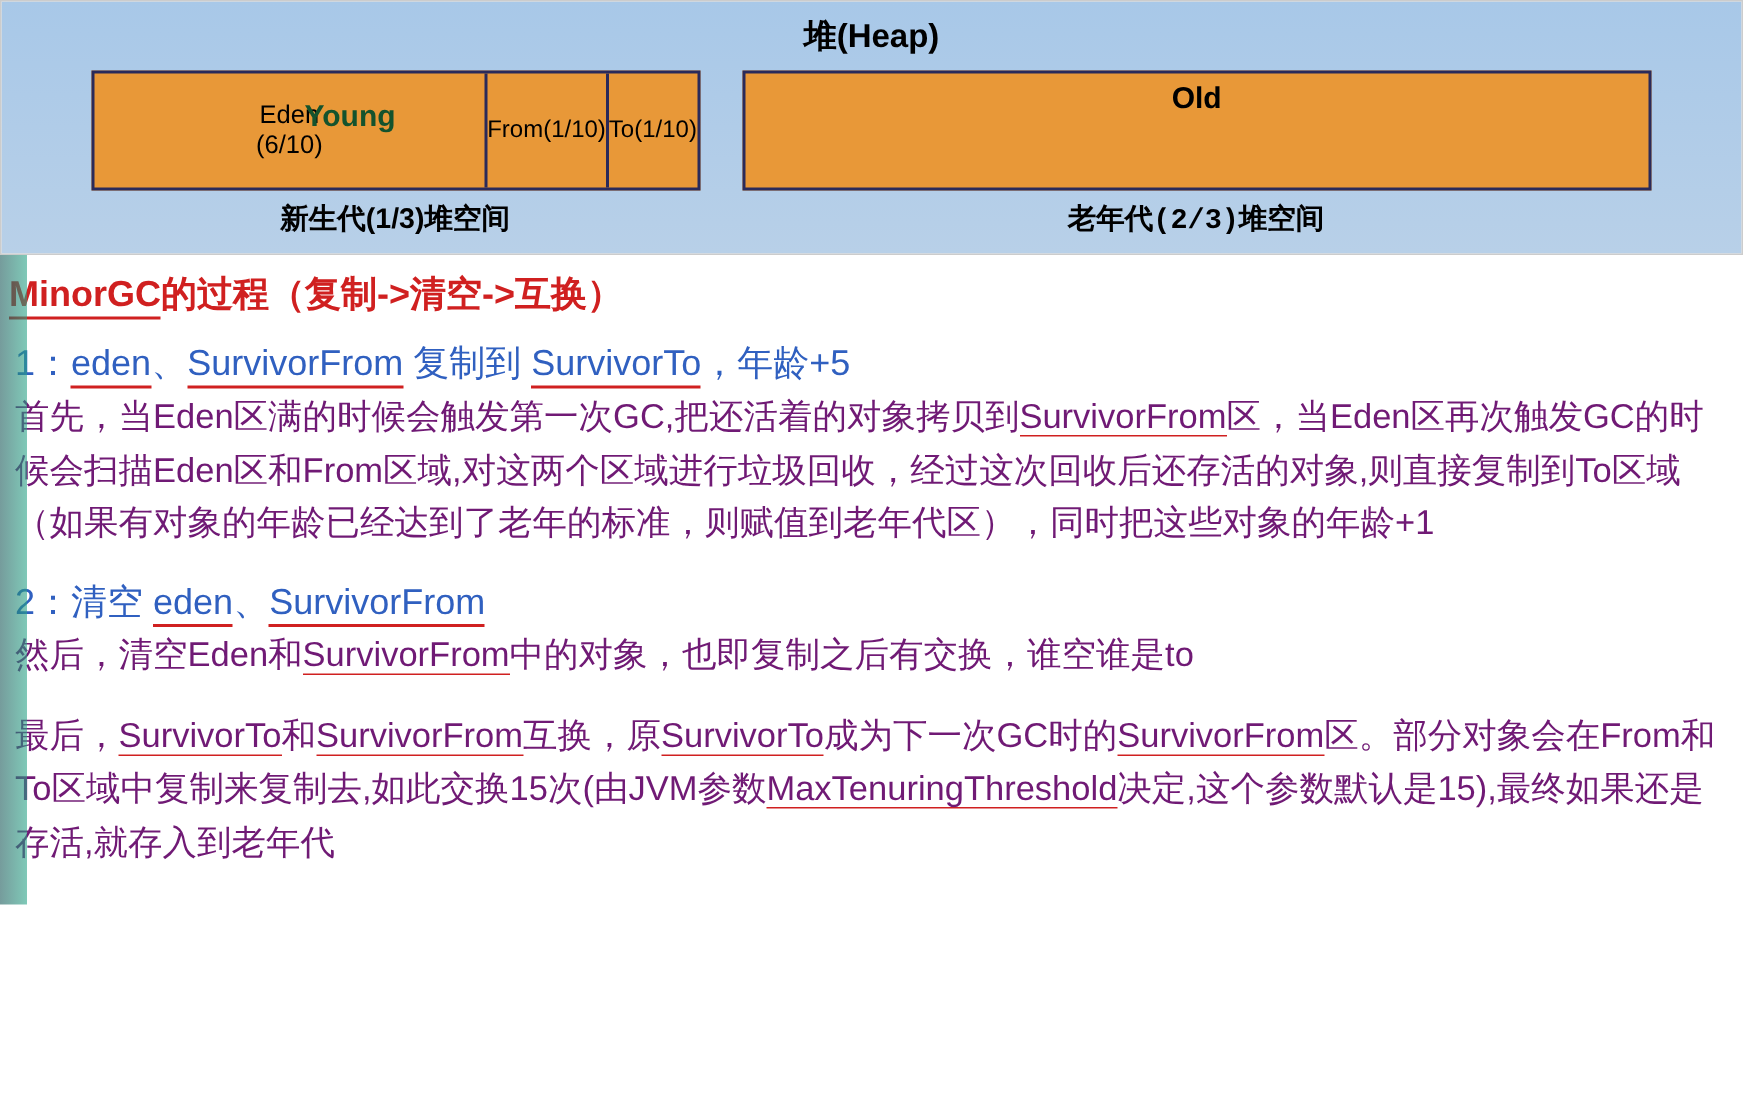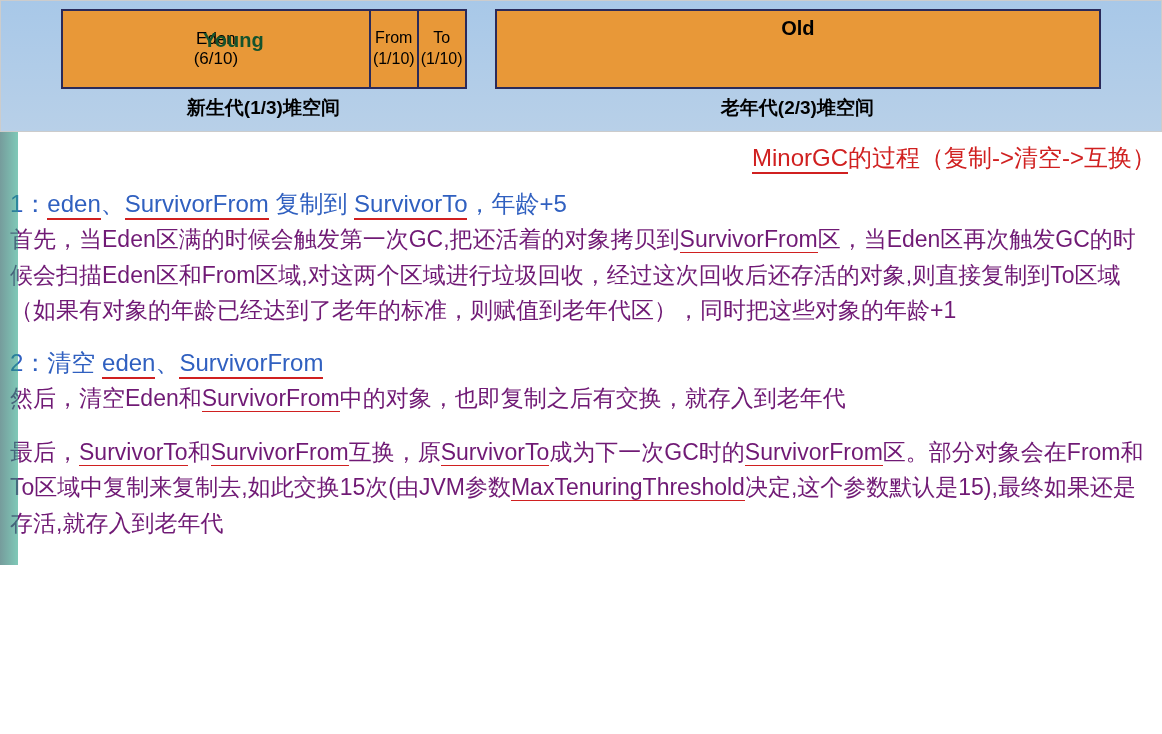--- a/index.html
+++ b/index.html
@@ -50,21 +50,21 @@
       border-right: 2px solid #2a2a5a;
       display: flex;
       flex-direction: column;
       align-items: center;
       justify-content: center;
       font-size: 17px;
     }
     .from-sub, .to-sub {
       flex: 1.2;
       display: flex;
-      flex-direction: column;
+      flex-direction: row;
       align-items: center;
       justify-content: center;
       font-size: 16px;
       text-align: center;
       line-height: 1.3;
     }
     .from-sub { border-right: 2px solid #2a2a5a; }
     .old-label {
       font-size: 20px;
       font-weight: bold;
@@ -73,39 +73,39 @@
       display: flex;
       padding: 0 48px;
       margin-top: 6px;
     }
     .heap-captions > div {
       text-align: center;
       font-size: 19px;
       font-weight: bold;
     }
     .cap-left { flex: 1; padding-right: 14px; }
-    .cap-right { flex: 1.5; padding-left: 14px; }
+    .cap-right { flex: 1.5; padding-left: 14px; font-family: Liberation Mono, monospace; }
     .content {
       padding: 10px 6px 6px 6px;
       position: relative;
     }
     .side-deco {
       position: absolute;
       left: 0;
       top: 0;
       bottom: 0;
       width: 18px;
       background: linear-gradient(90deg, #1a5a5a 0%, #2aa588 100%);
       opacity: 0.6;
     }
     .main-title {
-      text-align: right;
+      text-align: left;
       color: #d02020;
       font-size: 24px;
-      font-weight: normal;
+      font-weight: bold;
       margin-bottom: 14px;
     }
     .ul-red { border-bottom: 2px solid #d02020; padding-bottom: 1px; }
     .ul-blue { border-bottom: 2px solid #d02020; padding-bottom: 1px; }
     .step-heading {
       color: #3060c0;
       font-size: 24px;
       margin-left: 4px;
       margin-bottom: 2px;
     }
@@ -116,20 +116,21 @@
       line-height: 1.55;
       margin-left: 4px;
       margin-bottom: 18px;
     }
     .term { border-bottom: 1.5px solid #d02020; }
   </style>
 </head>
 <body>
 
 <div class="heap-container">
+  <div class="heap-title">堆(Heap)</div>
   <div class="heap-blocks">
     <div class="young-block">
       <div class="young-label">Young</div>
       <div class="eden-sub">
         <div>Eden</div>
         <div>(6/10)</div>
       </div>
       <div class="from-sub">
         <div>From</div>
         <div>(1/10)</div>
@@ -160,19 +161,19 @@
     <span class="num">1：</span><span class="ul-blue">eden</span><span>、</span><span class="ul-blue">SurvivorFrom</span><span> 复制到 </span><span class="ul-blue">SurvivorTo</span><span>，年龄+5</span>
   </div>
   <div class="step-body">
     <span>首先，当Eden区满的时候会触发第一次GC,把还活着的对象拷贝到</span><span class="term">SurvivorFrom</span><span>区，当Eden区再次触发GC的时候会扫描Eden区和From区域,对这两个区域进行垃圾回收，经过这次回收后还存活的对象,则直接复制到To区域（如果有对象的年龄已经达到了老年的标准，则赋值到老年代区），同时把这些对象的年龄+1</span>
   </div>
 
   <div class="step-heading">
     <span class="num">2：</span><span>清空 </span><span class="ul-blue">eden</span><span>、</span><span class="ul-blue">SurvivorFrom</span>
   </div>
   <div class="step-body">
-    <span>然后，清空Eden和</span><span class="term">SurvivorFrom</span><span>中的对象，也即复制之后有交换，就存入到老年代</span>
+    <span>然后，清空Eden和</span><span class="term">SurvivorFrom</span><span>中的对象，也即复制之后有交换，谁空谁是to</span>
   </div>
 
   <div class="step-body">
     <span>最后，</span><span class="term">SurvivorTo</span><span>和</span><span class="term">SurvivorFrom</span><span>互换，原</span><span class="term">SurvivorTo</span><span>成为下一次GC时的</span><span class="term">SurvivorFrom</span><span>区。部分对象会在From和To区域中复制来复制去,如此交换15次(由JVM参数</span><span class="term">MaxTenuringThreshold</span><span>决定,这个参数默认是15),最终如果还是存活,就存入到老年代</span>
   </div>
 </div>
 
 </body></html>

